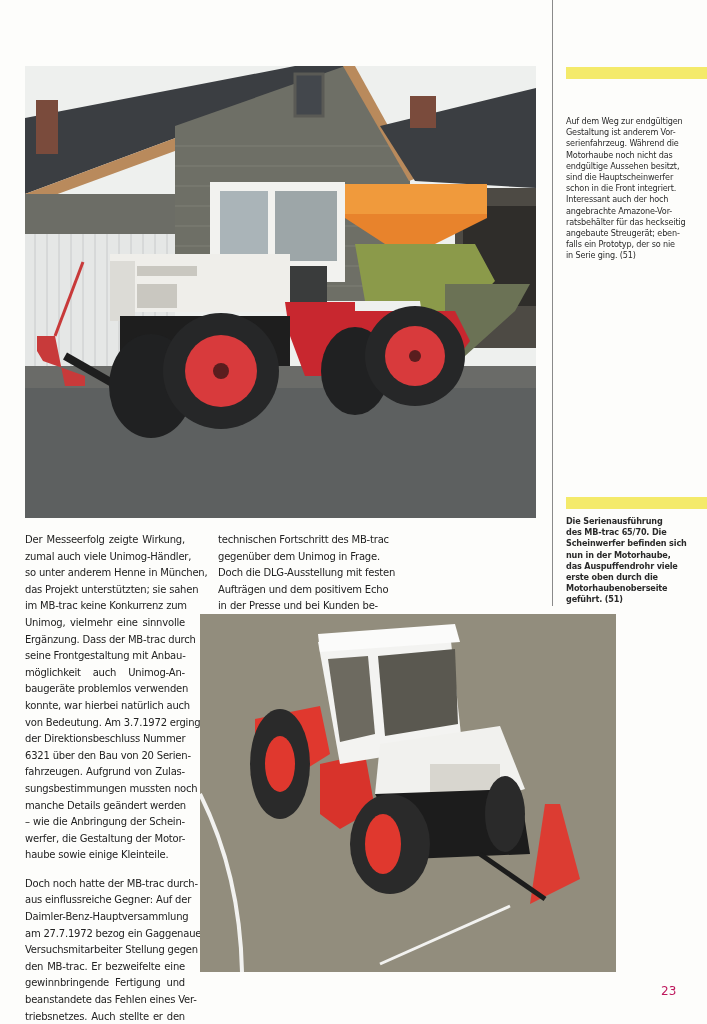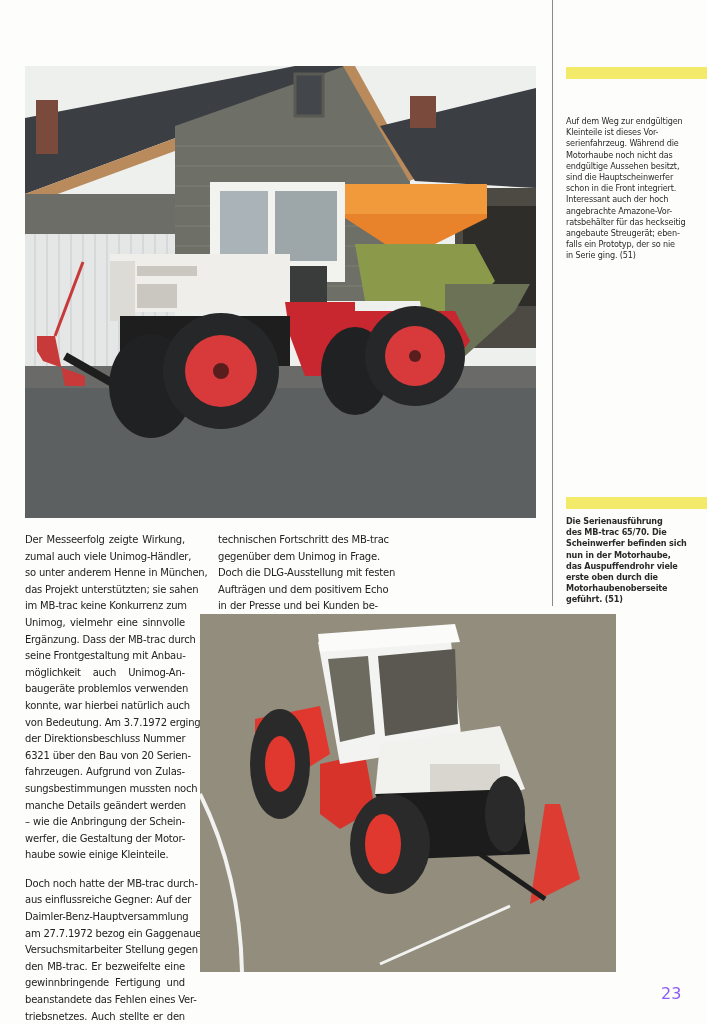--- a/index.html
+++ b/index.html
@@ -51,22 +51,22 @@
       line-height: 16.6px;
       color: #222;
       letter-spacing: -0.2px;
     }
     .col span.line { display: block; white-space: nowrap; text-align: justify; text-align-last: justify; }
     .col span.line.last { text-align-last: left; }
 
     .page-number {
       position: absolute;
       left: 661px; top: 984px;
-      font-size: 16px;
-      color: #8b5cf6;
+      font-size: 12px;
+      color: #be185d;
     }
   </style>
 </head>
 <body>
 
 <div class="page">
 
   <div class="photo" style="left:25px; top:66px; width:511px; height:452px;">
     <svg width="511" height="452" viewBox="0 0 511 452">
 
@@ -155,21 +155,21 @@
       <circle cx="390" cy="290" r="30" fill="#d83a3c"></circle>
       <circle cx="390" cy="290" r="6" fill="#5a1d1e"></circle>
     </svg>
   </div>
 
   <div class="divider"></div>
 
   <div class="marker" style="top:67px;"></div>
   <div class="caption" style="top:87px;margin-top:29px;">
     <span>Auf dem Weg zur endgültigen</span>
-    <span>Kleinteile ist dieses Vor-</span>
+    <span>Gestaltung ist anderem Vor-</span>
     <span>serienfahrzeug. Während die</span>
     <span>Motorhaube noch nicht das</span>
     <span>endgültige Aussehen besitzt,</span>
     <span>sind die Hauptscheinwerfer</span>
     <span>schon in die Front integriert.</span>
     <span>Interessant auch der hoch</span>
     <span>angebrachte Amazone-Vor-</span>
     <span>ratsbehälter für das heckseitig</span>
     <span>angebaute Streugerät; eben-</span>
     <span>falls ein Prototyp, der so nie</span>

